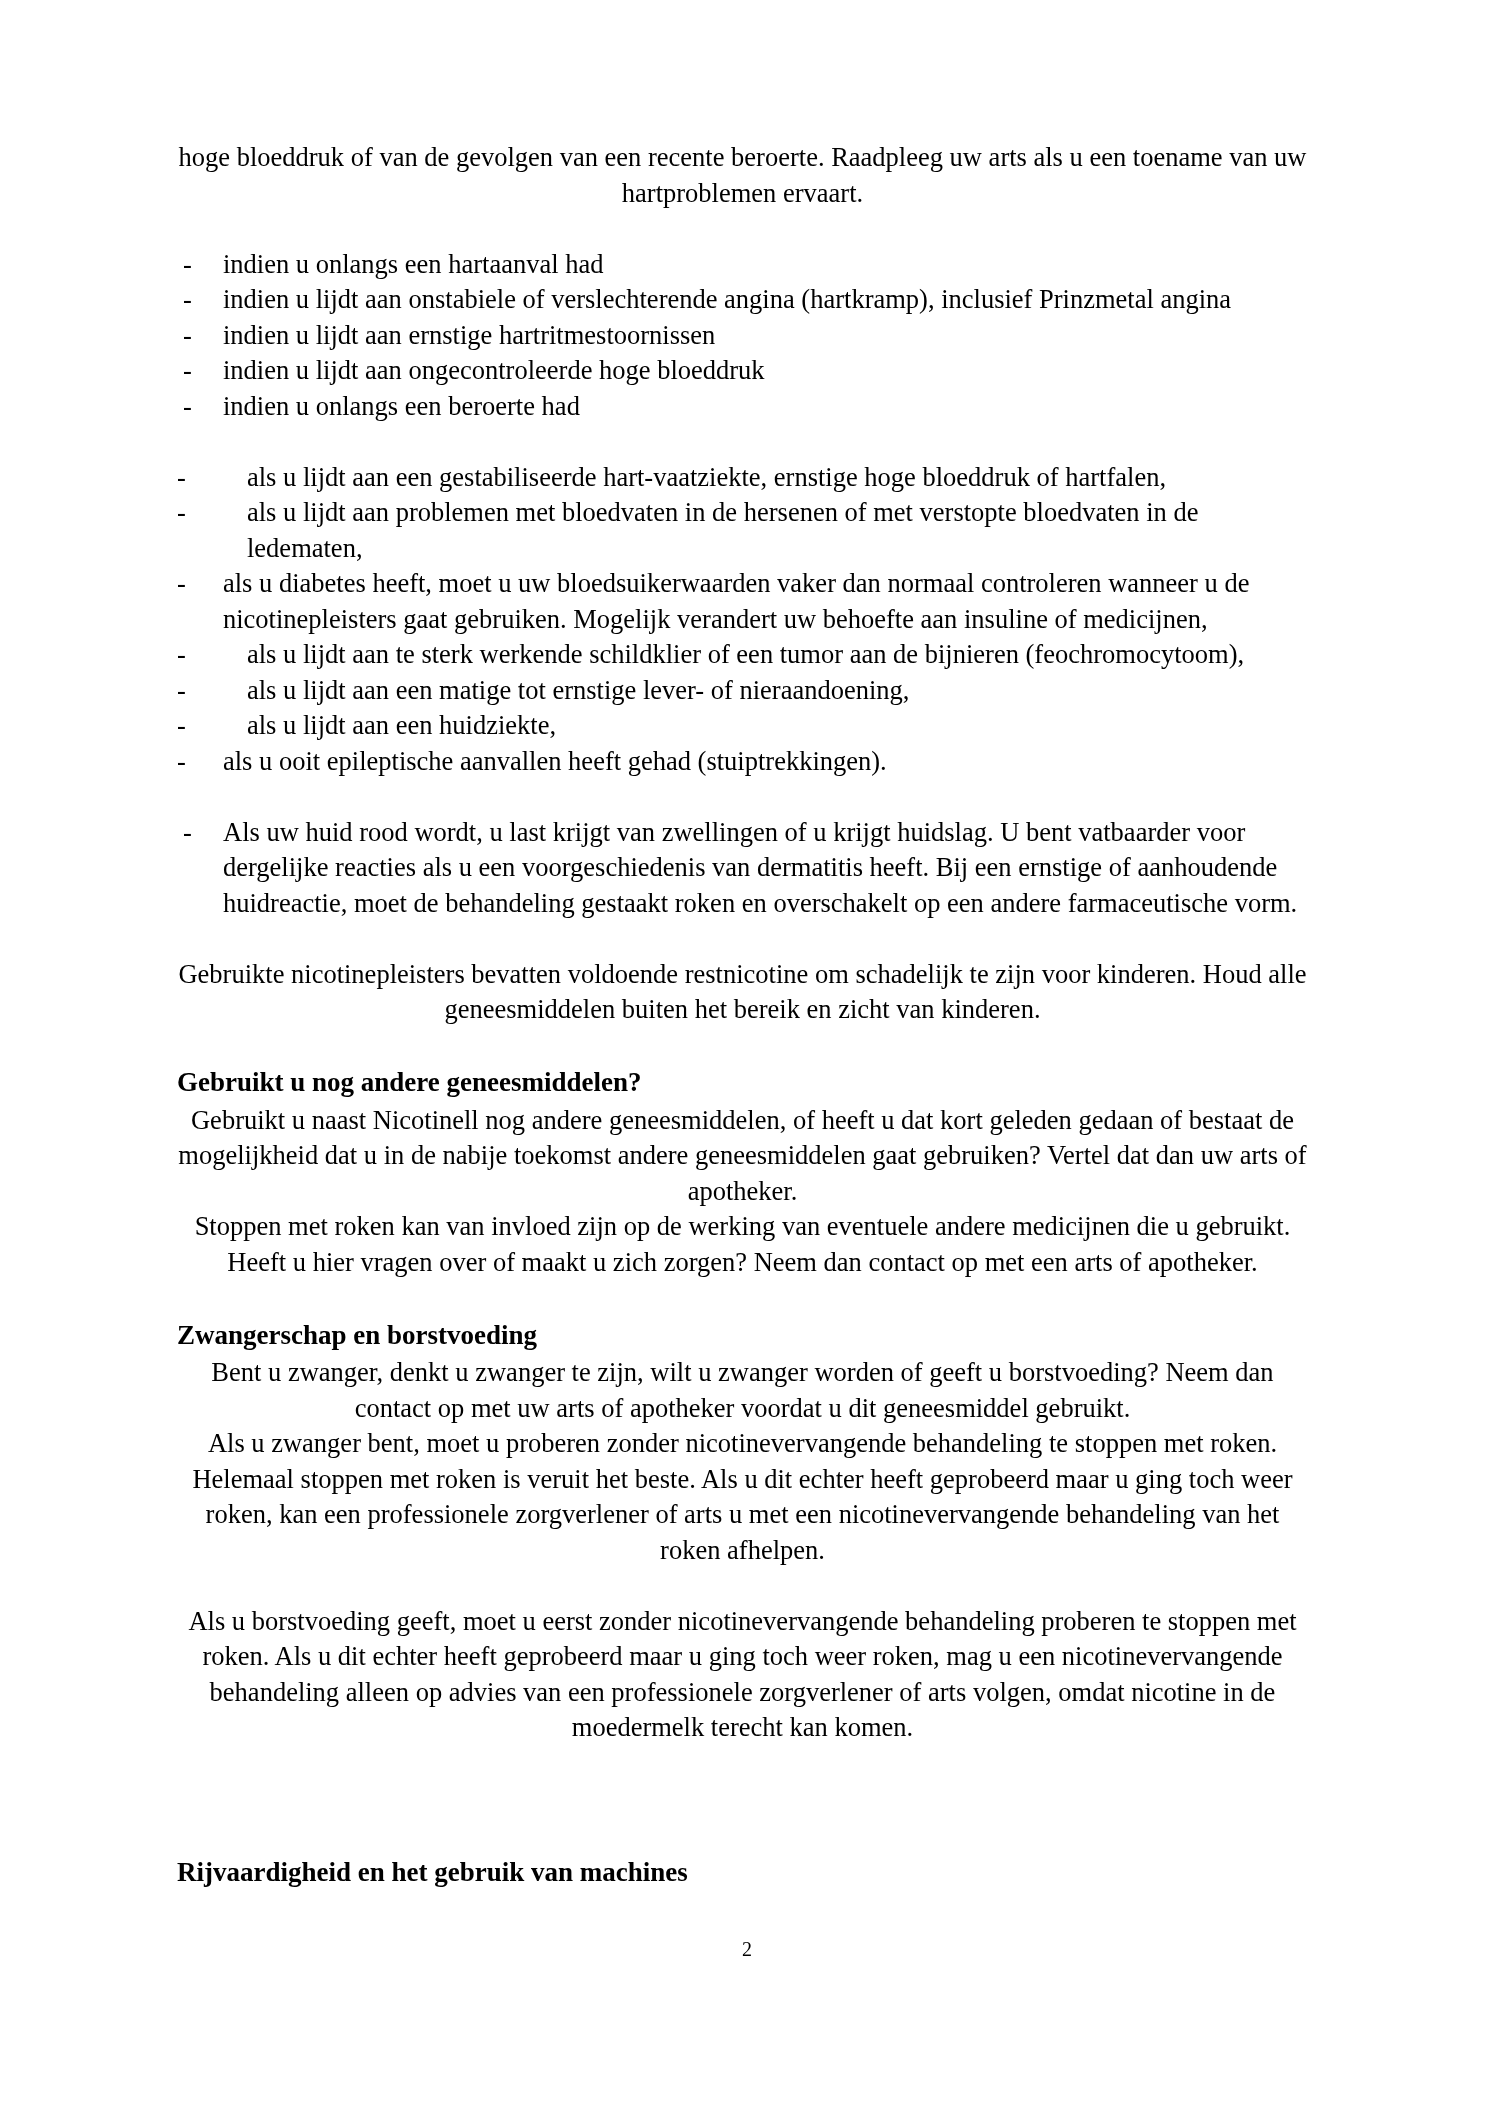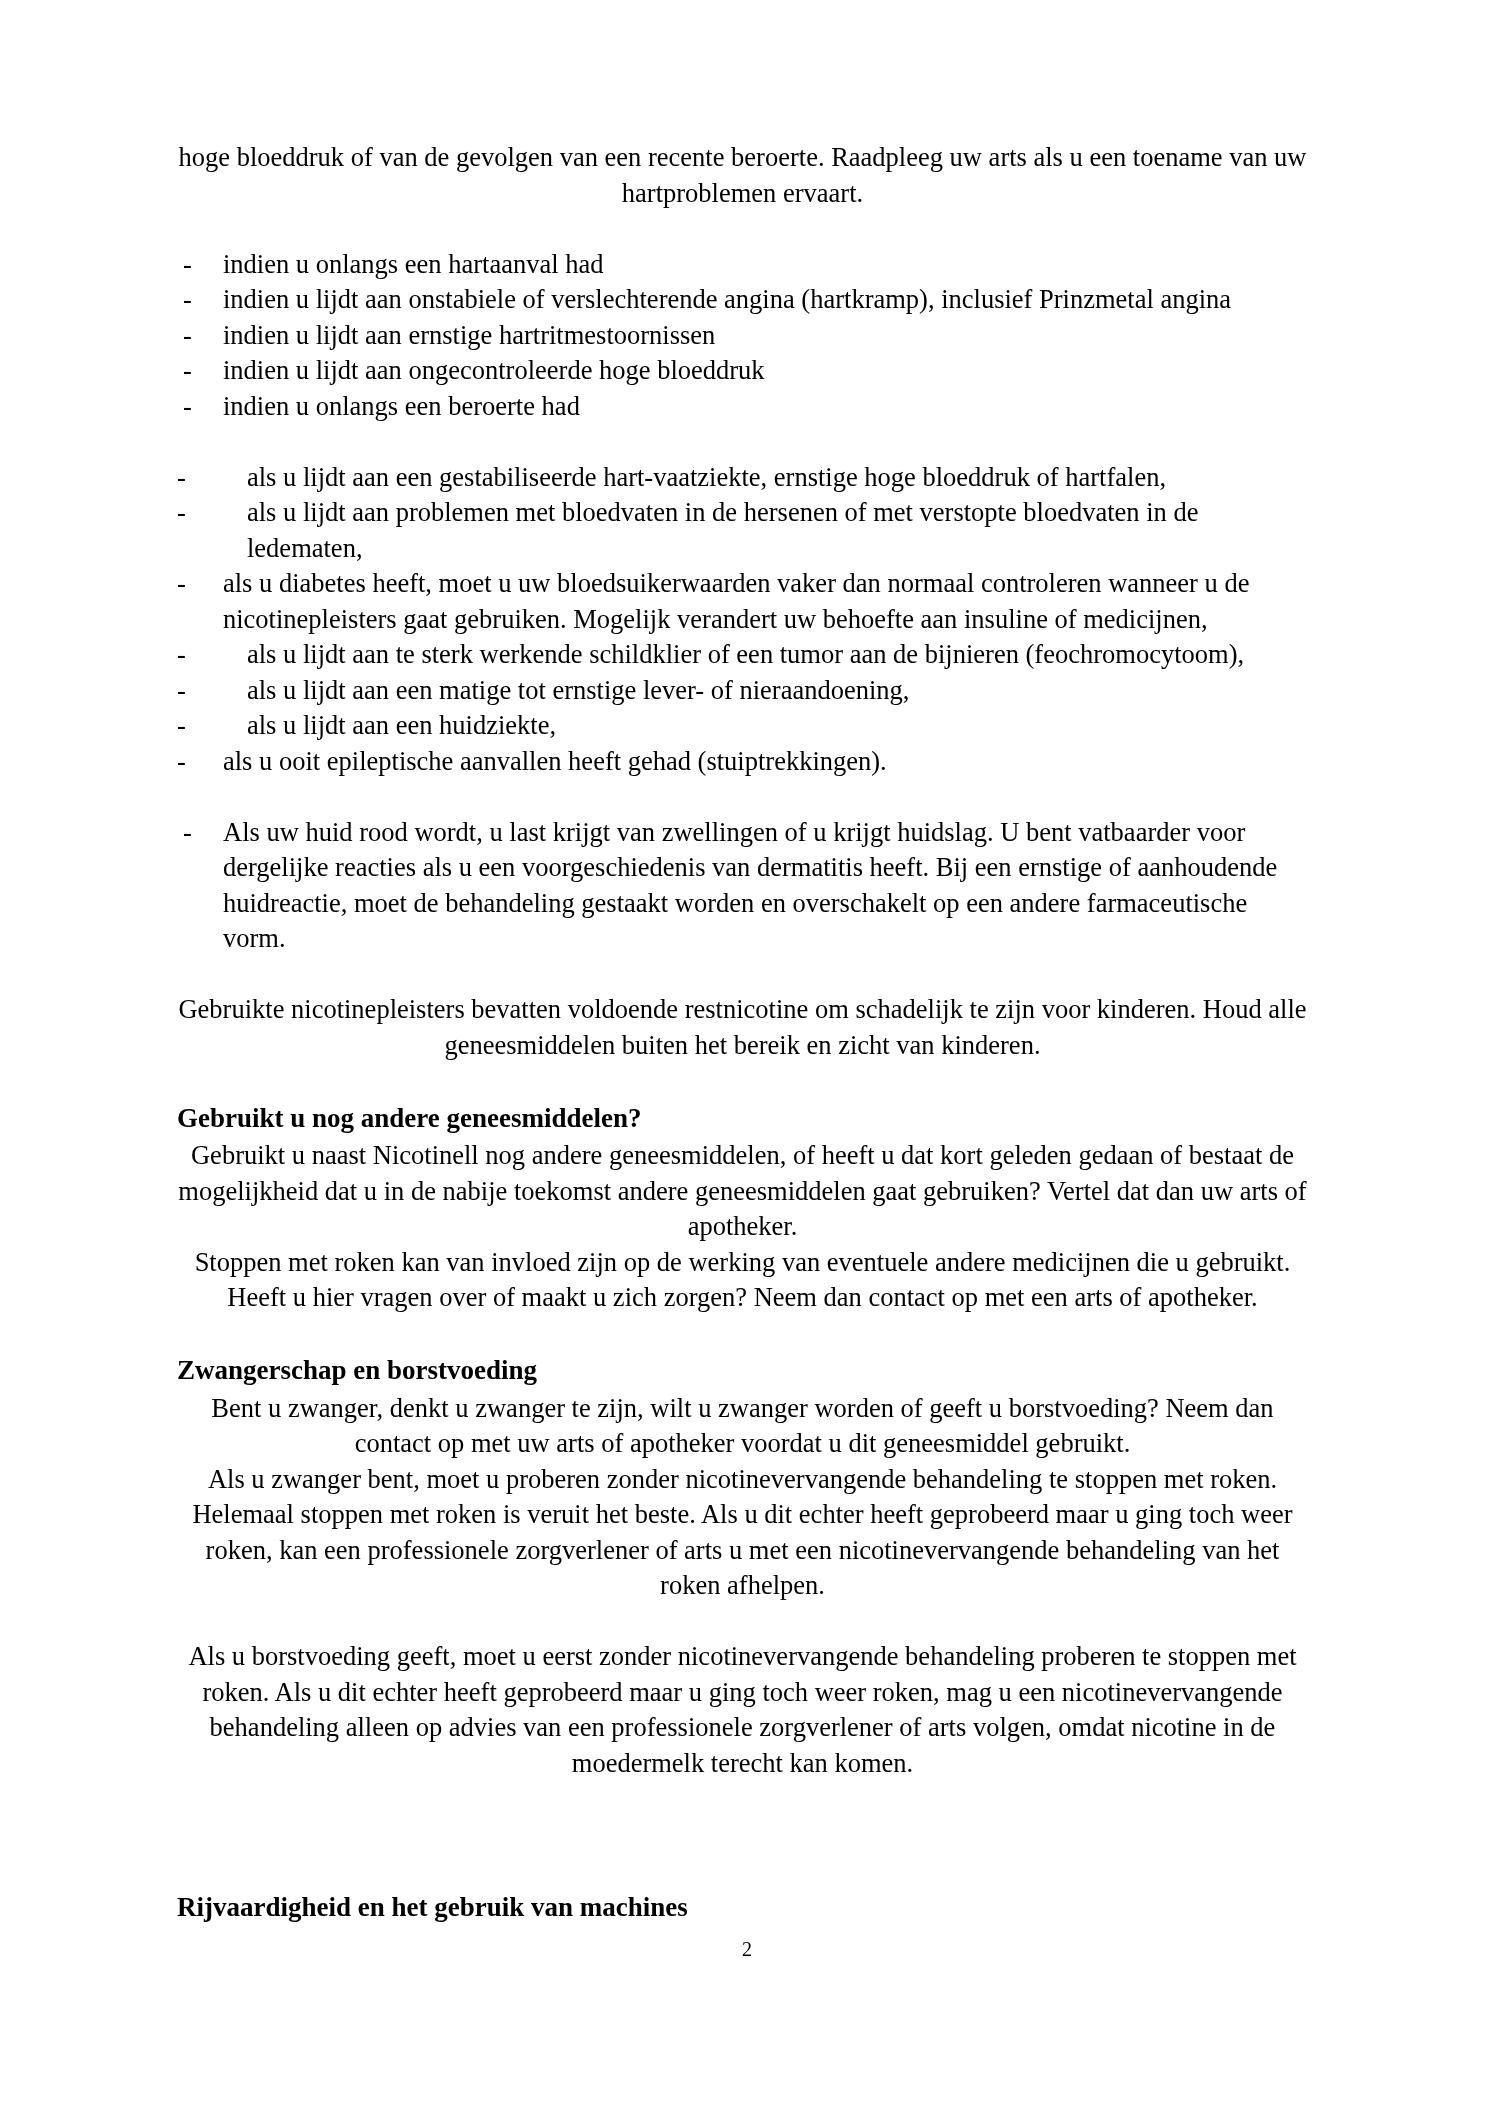--- a/index.html
+++ b/index.html
@@ -171,21 +171,21 @@
           <span class="li-text">als u ooit epileptische aanvallen heeft gehad (stuiptrekkingen).</span>
         </li>
     </ul>
 
     <div class="blank"></div>
 
 
     <ul class="dashlist indent-a">
       <li>
           <span class="dash">-</span>
-          <span class="li-text">Als uw huid rood wordt, u last krijgt van zwellingen of u krijgt huidslag. U bent vatbaarder voor dergelijke reacties als u een voorgeschiedenis van dermatitis heeft. Bij een ernstige of aanhoudende huidreactie, moet de behandeling gestaakt worden en overschakelt op een andere farmaceutische vorm.</span>
+          <span class="li-text">Als uw huid rood wordt, u last krijgt van zwellingen of u krijgt huidslag. U bent vatbaarder voor dergelijke reacties als u een voorgeschiedenis van dermatitis heeft. Bij een ernstige of aanhoudende huidreactie, moet de behandeling gestaakt roken en overschakelt op een andere farmaceutische vorm.</span>
         </li>
     </ul>
 
     <div class="blank"></div>
 
     <p class="para">Gebruikte nicotinepleisters bevatten voldoende restnicotine om schadelijk te zijn voor kinderen. Houd alle geneesmiddelen buiten het bereik en zicht van kinderen.</p>
 
     <div class="blank"></div>
 
     <h2 class="heading">Gebruikt u nog andere geneesmiddelen?</h2>

